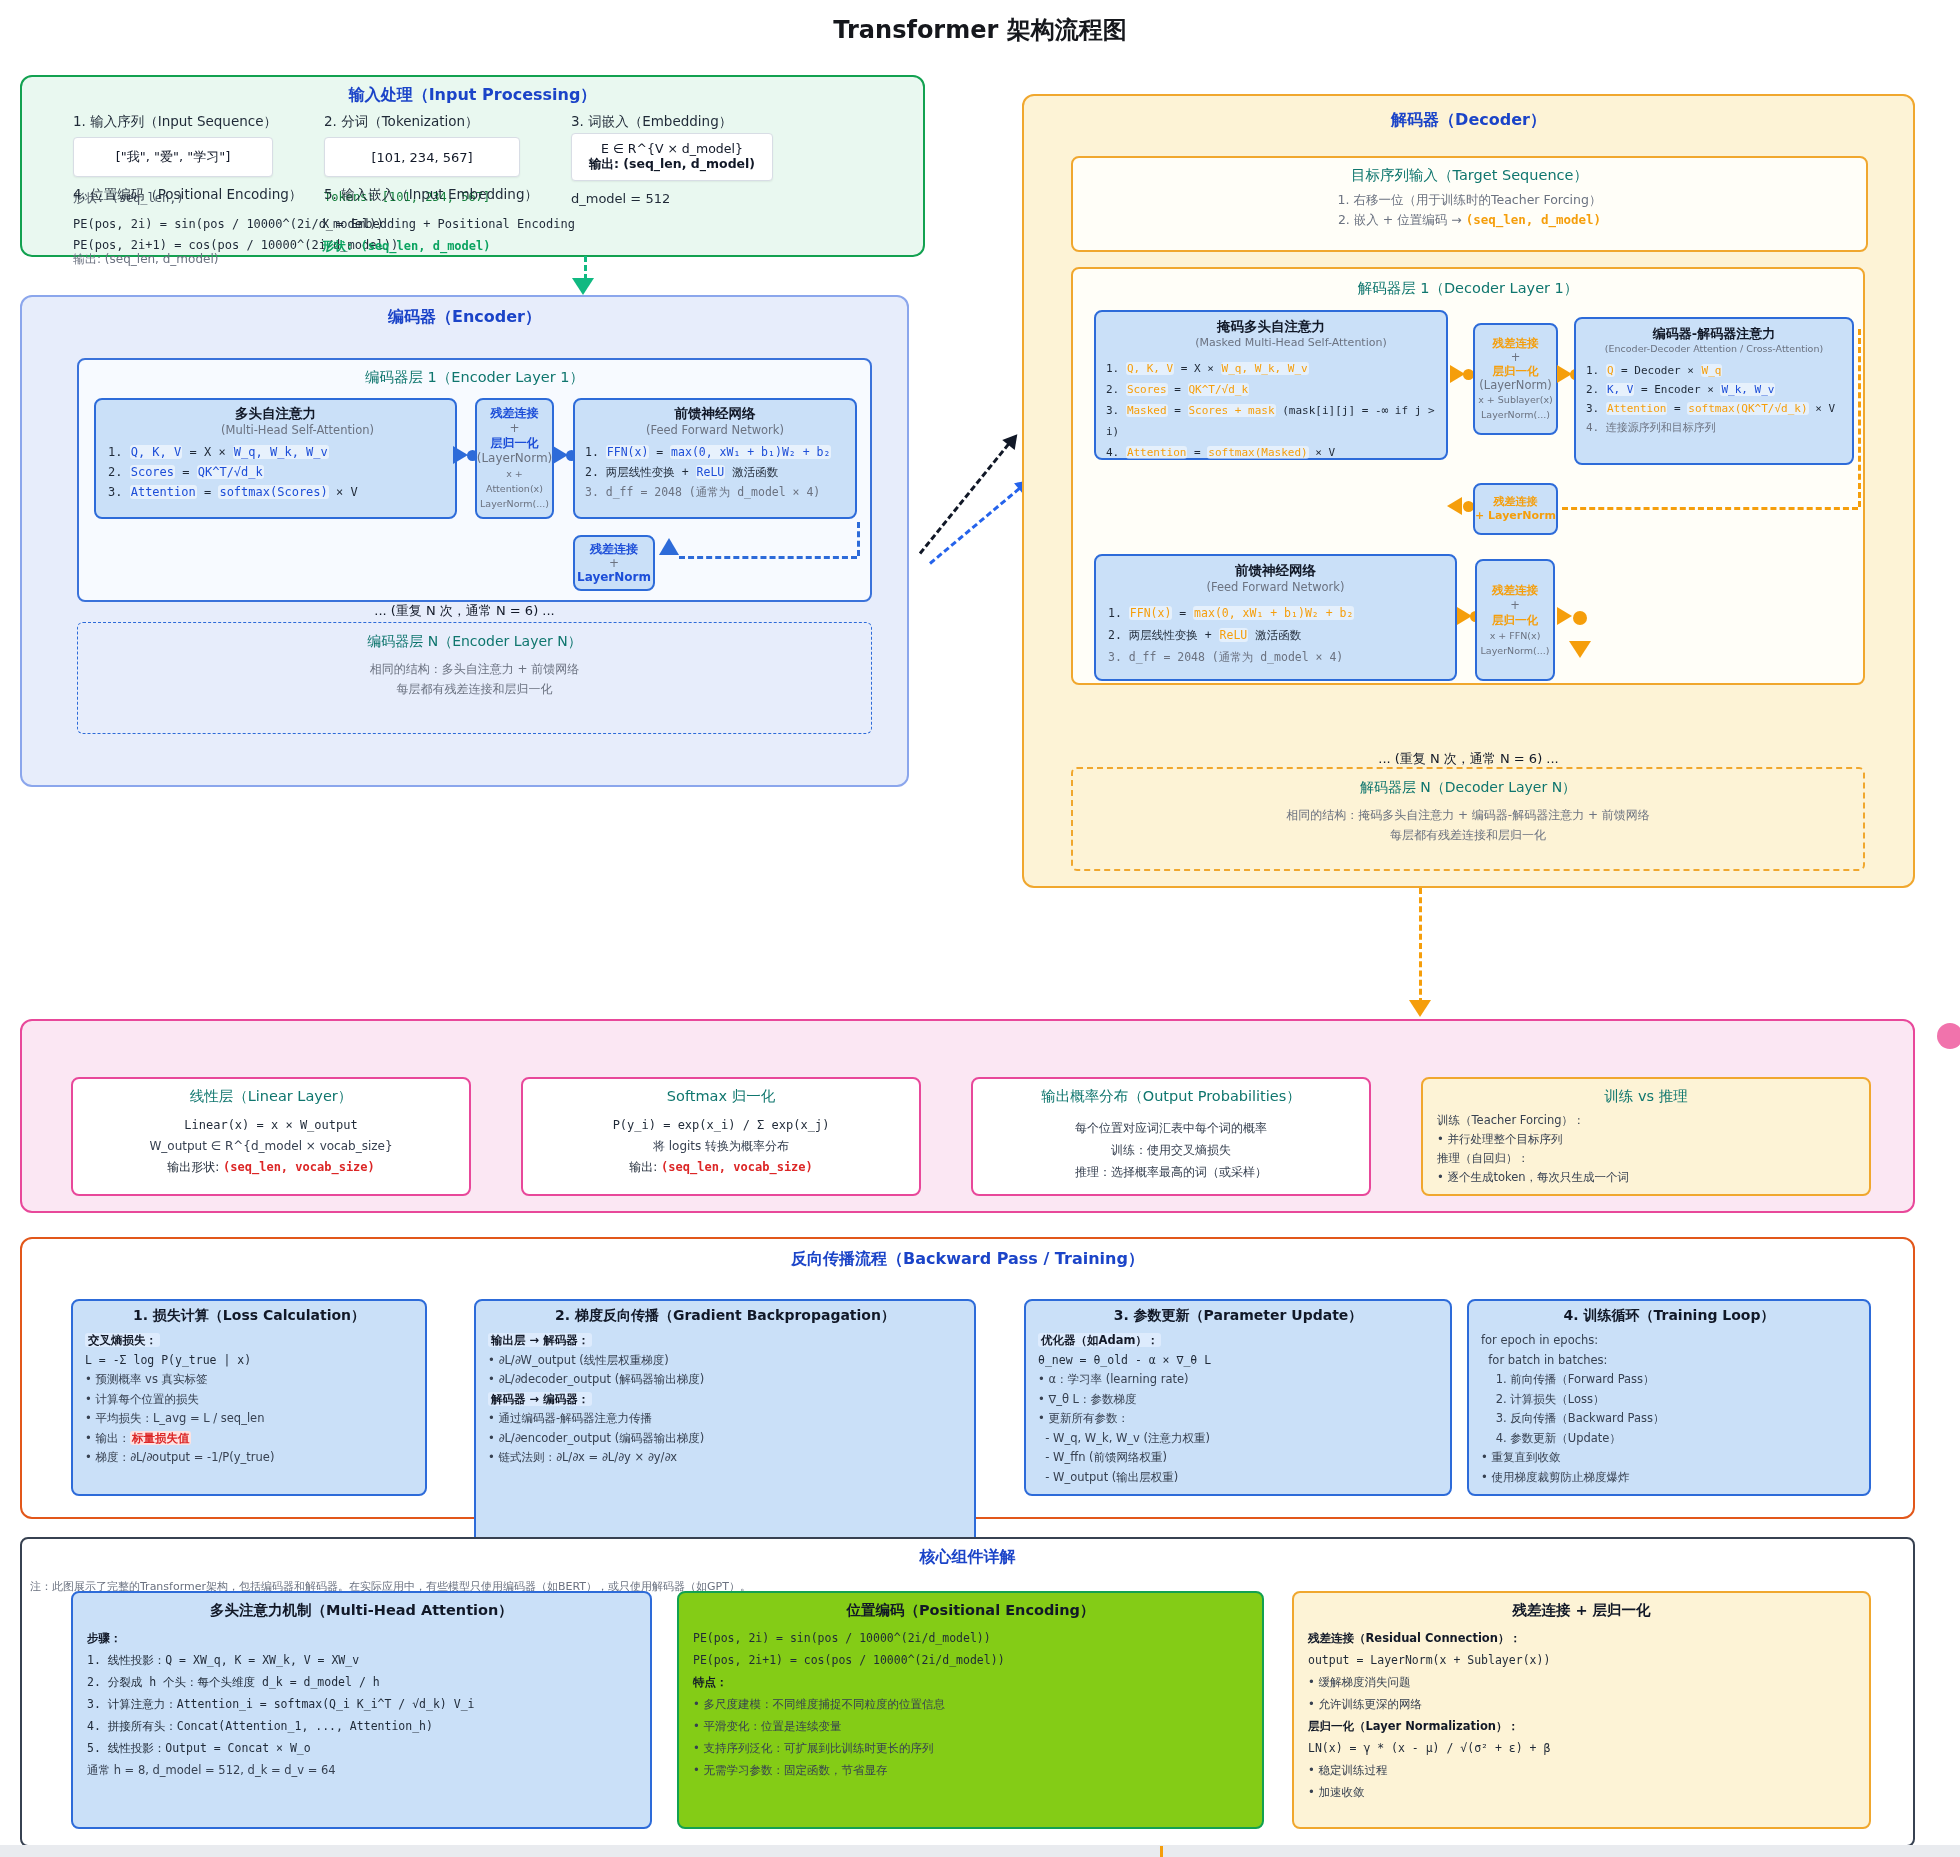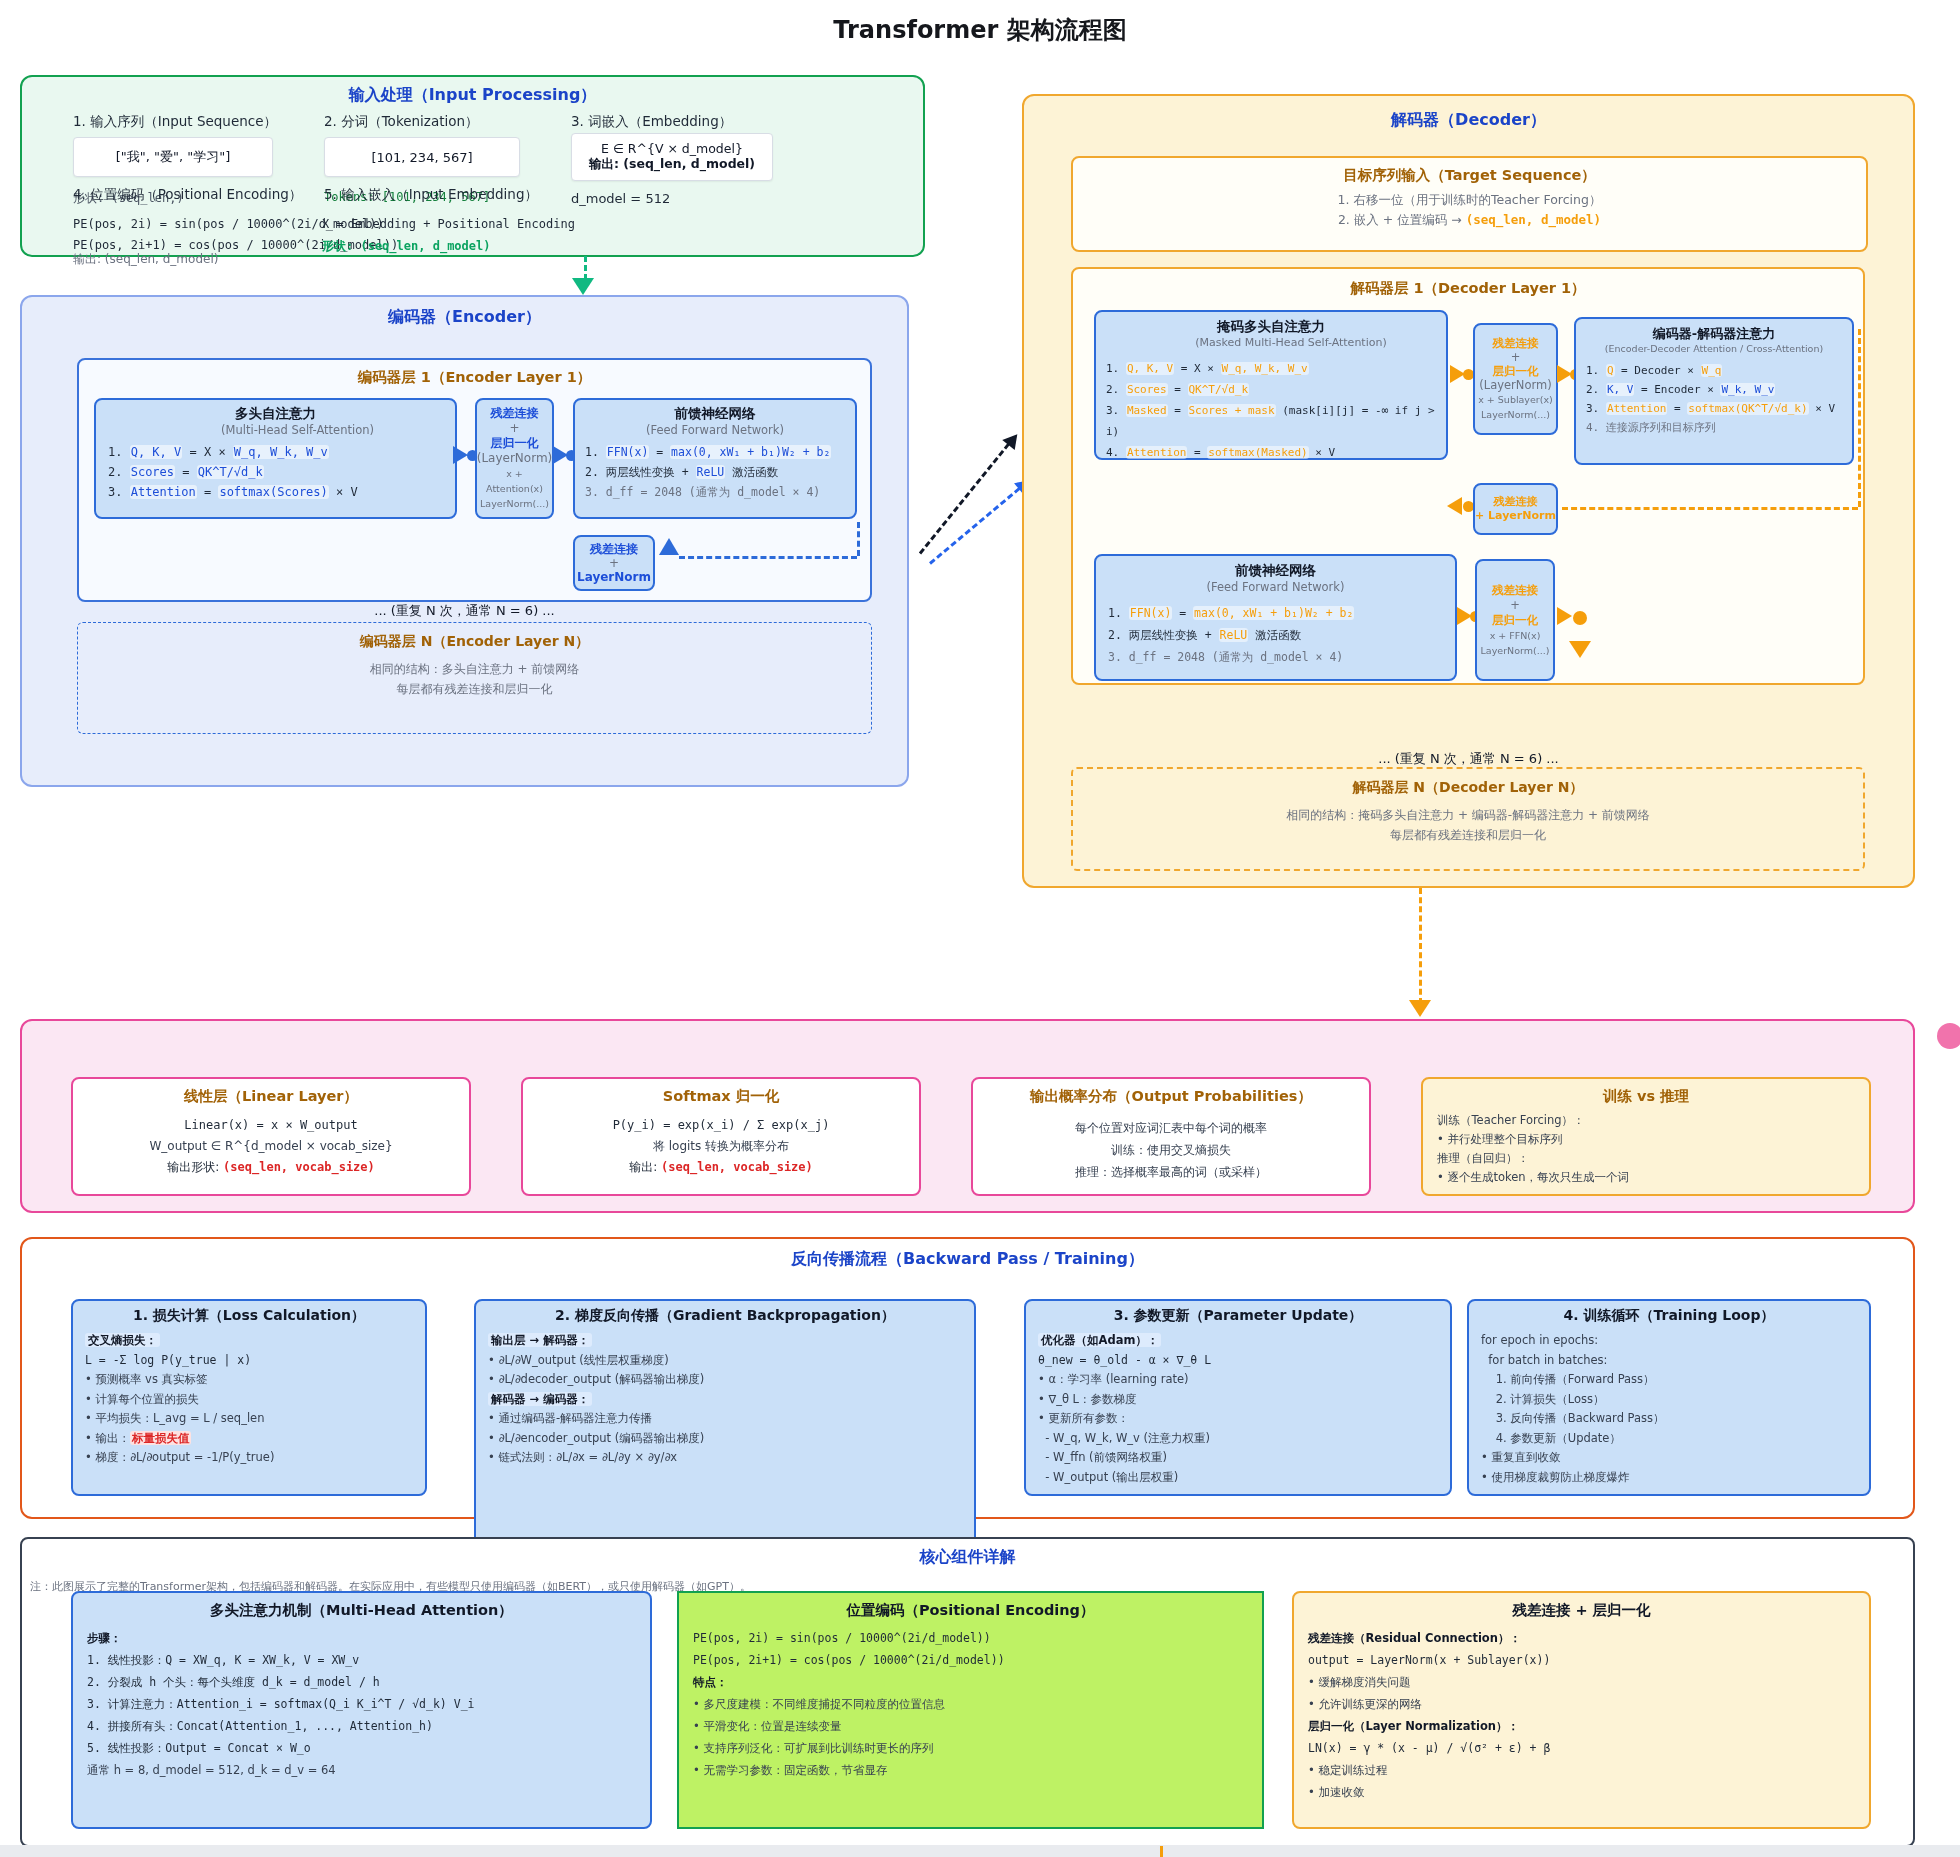--- a/index.html
+++ b/index.html
@@ -2,21 +2,21 @@
 <html><head>
 <meta charset="utf-8">
 <style>
   html,body{margin:0;padding:0;background:#ffffff;}
   .page{position:relative;width:1960px;height:1857px;background:#ffffff;overflow:hidden;
         font-family:"DejaVu Sans","Liberation Sans",sans-serif;color:#1f2937;}
   .abx{position:absolute;}
   .ctr{text-align:center;left:0;right:0;}
   .main-title{top:14px;font-size:24px;font-weight:700;color:#15171c;}
   .sec-title{font-size:16px;font-weight:700;color:#1b44c8;}
-  .box-title{font-size:14.5px;font-weight:700;color:#a16207;}
+  .box-title{font-size:14.5px;font-weight:400;color:#0f766e;}
   .box-sub{font-size:11.5px;color:#6b7280;}
   .sect{border-style:solid;border-radius:12px;box-sizing:border-box;}
   .innerbox{border-style:solid;border-radius:8px;box-sizing:border-box;}
   .comp{background:#cae0f8;border:2.5px solid #2d6bd9;border-radius:8px;box-sizing:border-box;}
   .lines .ln{white-space:pre-wrap;}
   .mono, .sg-m,.sg-m2,.sg-b,.sg-o,.sg-rb,.sg-gb,.sg-obm{font-family:"DejaVu Sans Mono","Liberation Mono",monospace;}
   .mono-lines .ln{font-family:"DejaVu Sans Mono","Liberation Mono",monospace;}
   .sg-p{color:#1f2937;}
   .sg-p2{color:#374151;}
   .sg-g{color:#6b7280;}
@@ -369,21 +369,21 @@
           <div class="ln"><span class="sg-s">步骤：</span></div>
           <div class="ln"><span class="sg-m2">1. 线性投影：Q = XW_q, K = XW_k, V = XW_v</span></div>
           <div class="ln"><span class="sg-m2">2. 分裂成 h 个头：每个头维度 d_k = d_model / h</span></div>
           <div class="ln"><span class="sg-m2">3. 计算注意力：Attention_i = softmax(Q_i K_i^T / √d_k) V_i</span></div>
           <div class="ln"><span class="sg-m2">4. 拼接所有头：Concat(Attention_1, ..., Attention_h)</span></div>
           <div class="ln"><span class="sg-m2">5. 线性投影：Output = Concat × W_o</span></div>
           <div class="ln"><span class="sg-p2">通常 h = 8, d_model = 512, d_k = d_v = 64</span></div>
         </div>
     </div>
 
-    <div class="abx" style="left:655px;top:52px;width:587px;height:238px;background:#bef264;border:2.5px solid #12a150;border-radius:0;box-sizing:border-box;z-index:1;">
+    <div class="abx" style="left:655px;top:52px;width:587px;height:238px;background:#84cc16;border:2.5px solid #12a150;border-radius:8px;box-sizing:border-box;z-index:1;">
       <div class="abx ctr" style="top:8px;font-size:14.5px;font-weight:700;color:#111827;">位置编码（Positional Encoding）</div>
       <div class="abx lines" style="left:14px;top:34px;font-size:11.5px;line-height:22px;">
           <div class="ln"><span class="sg-m2">PE(pos, 2i) = sin(pos / 10000^(2i/d_model))</span></div>
           <div class="ln"><span class="sg-m2">PE(pos, 2i+1) = cos(pos / 10000^(2i/d_model))</span></div>
           <div class="ln"><span class="sg-s">特点：</span></div>
           <div class="ln"><span class="sg-p2">• 多尺度建模：不同维度捕捉不同粒度的位置信息</span></div>
           <div class="ln"><span class="sg-p2">• 平滑变化：位置是连续变量</span></div>
           <div class="ln"><span class="sg-p2">• 支持序列泛化：可扩展到比训练时更长的序列</span></div>
           <div class="ln"><span class="sg-p2">• 无需学习参数：固定函数，节省显存</span></div>
         </div>

